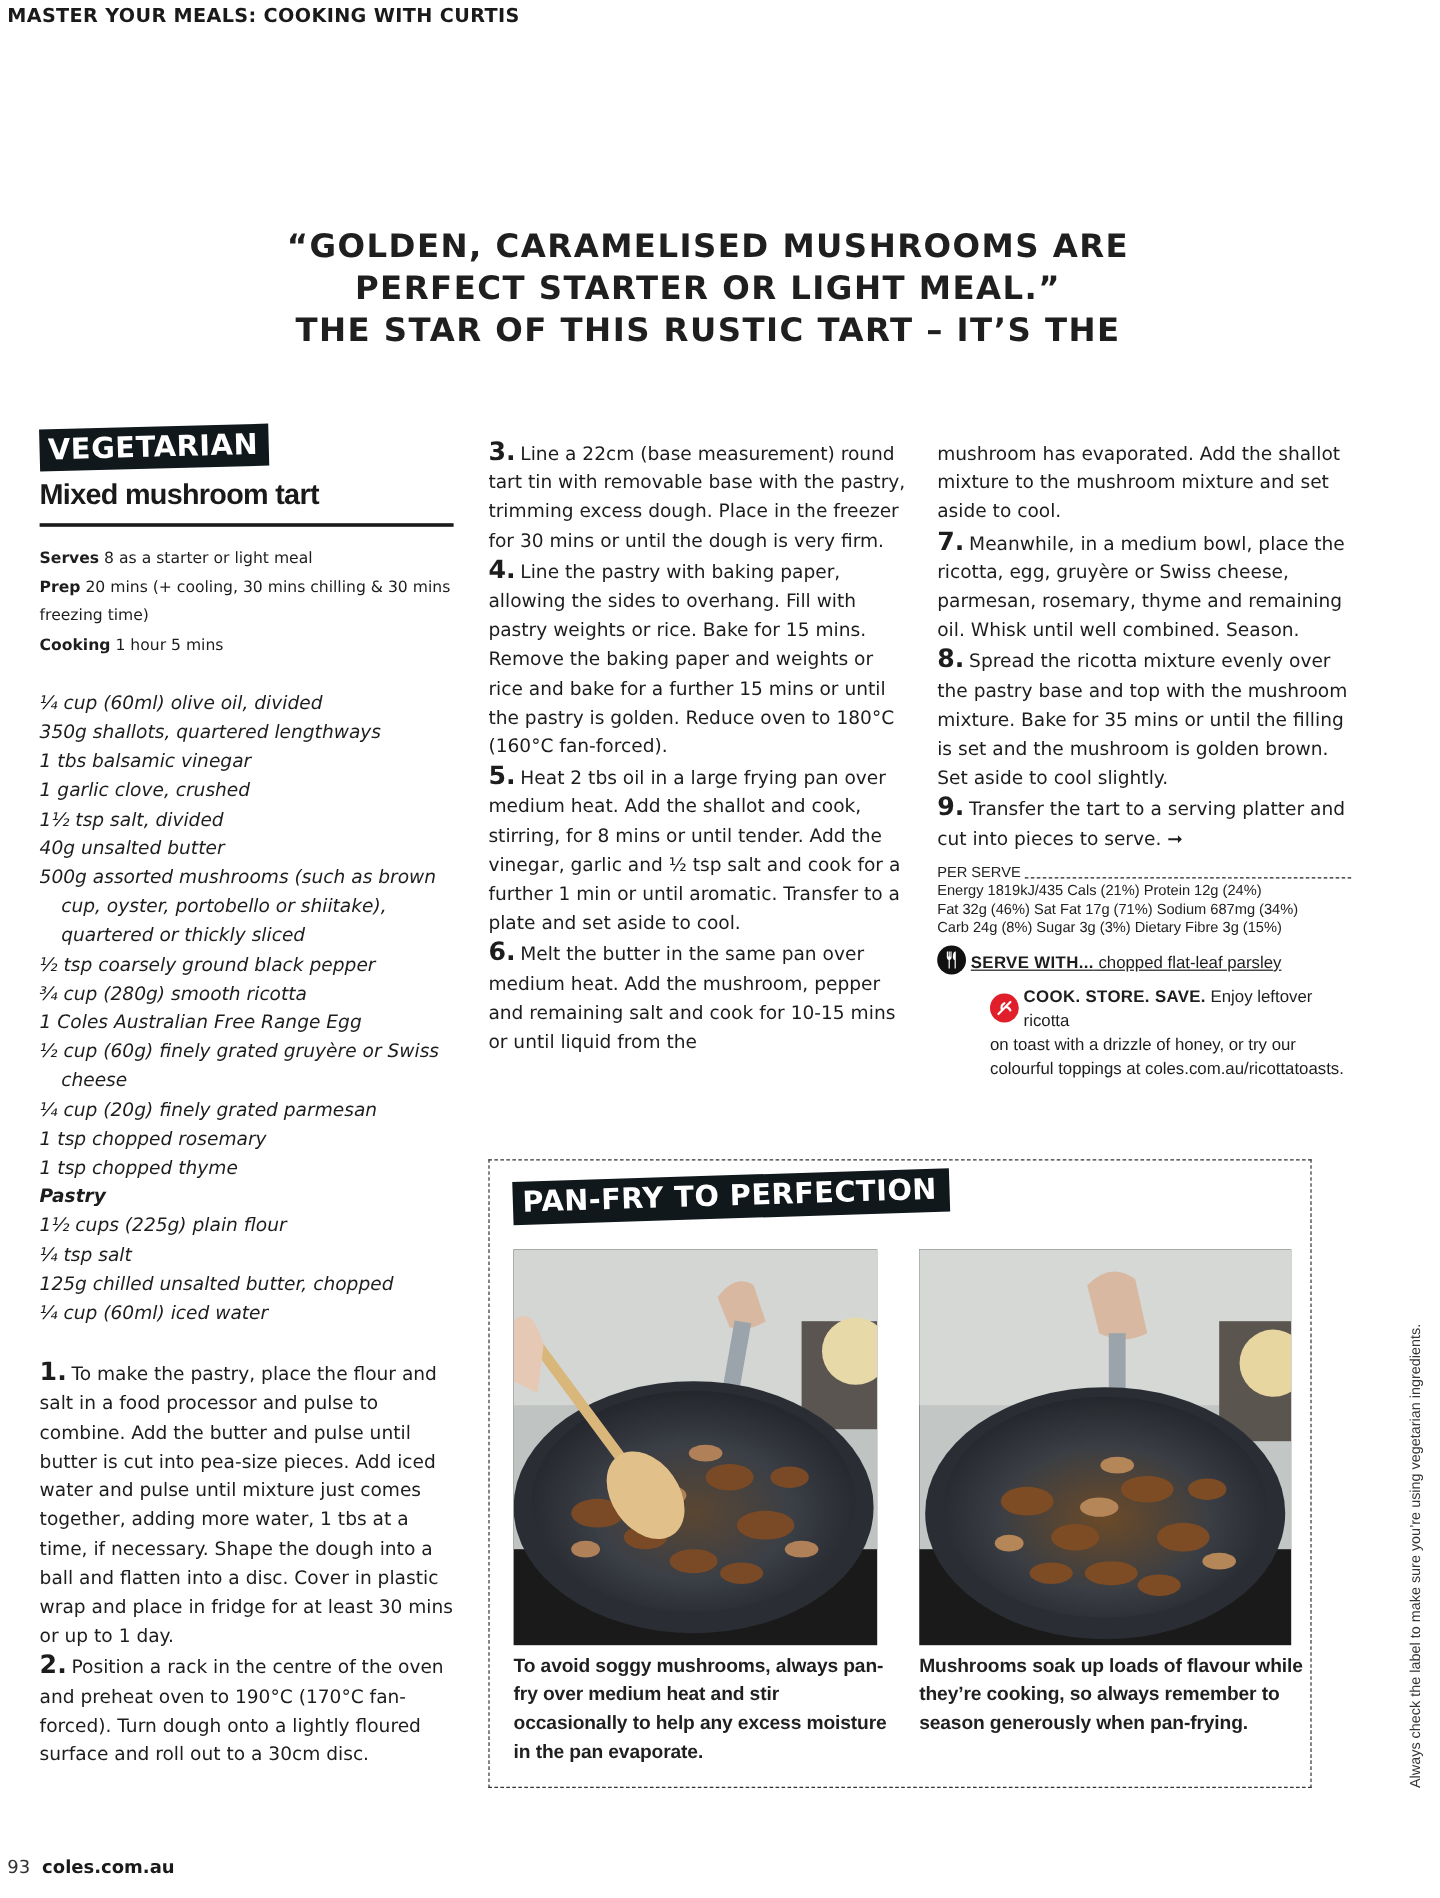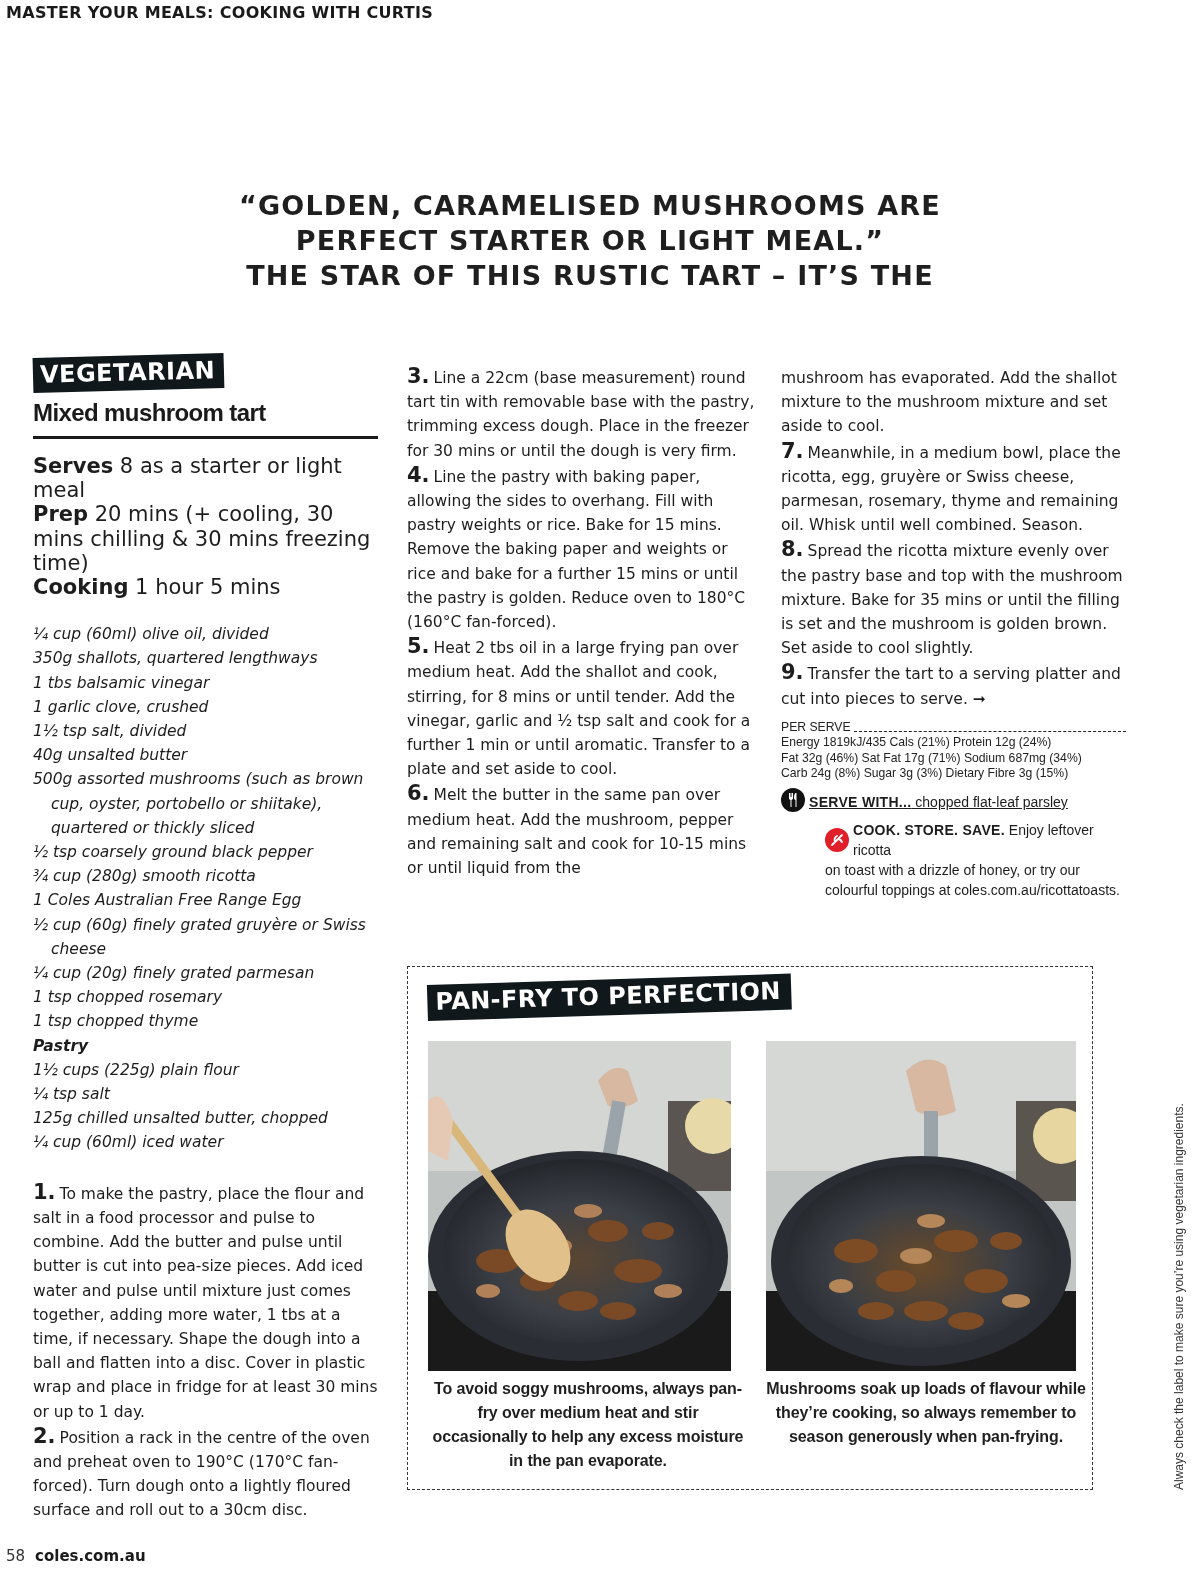--- a/index.html
+++ b/index.html
@@ -26,21 +26,21 @@
     font-family: "DejaVu Sans", sans-serif; font-weight: bold;
     font-size: 24px; padding: 3px 9px 4px 7px; letter-spacing: 0.5px;
     transform: rotate(-1.5deg); transform-origin: left center;
   }
   .recipe-title {
     font-family: Liberation Sans, sans-serif; font-weight: bold;
     font-size: 24px; margin-top: 6px; letter-spacing: -0.6px; color: #1a1a1a;
   }
   .title-rule { height: 3px; background: #1a1a1a; margin-top: 9px; width: 345px; }
 
-  .meta { margin-top: 15px; font-size: 21px; line-height: 24.2px; }
+  .meta { margin-top: 15px; font-size: 13px; line-height: 24.2px; }
   .meta b { font-weight: bold; }
 
   .ingredients { margin-top: 23px; font-size: 15.5px; line-height: 24.2px; font-style: italic; }
   .ingredients .ing { padding-left: 18px; text-indent: -18px; }
   .ingredients .subhead { font-weight: bold; }
 
   .method { font-size: 15.5px; line-height: 24.2px; }
   .method .step-num { font-weight: bold; font-size: 21px; margin-right: 4px; }
   .col1 .method { margin-top: 25px; }
 
@@ -79,21 +79,21 @@
     position: absolute; top: 74px; width: 303px; height: 330px;
     overflow: hidden; background: #2a2a2a;
   }
   .photo.p1 { left: 20px; }
   .photo.p2 { left: 358px; width: 310px; }
   .photo svg { display: block; width: 100%; height: 100%; }
 
   .caption {
     position: absolute; top: 410px; width: 320px;
     font-family: "Liberation Sans", sans-serif; font-weight: bold;
-    font-size: 16px; line-height: 24px; color: #1f1f1f; letter-spacing: -0.1px; text-align: center;
+    font-size: 16px; line-height: 24px; color: #1f1f1f; letter-spacing: -0.1px;
   }
   .caption.c1 { left: 20px; }
   .caption.c2 { left: 358px; }
 
   .side-note {
     position: absolute; left: 1172px; top: 1490px;
     transform: rotate(-90deg); transform-origin: left top;
     font-family: "Liberation Sans", sans-serif; font-size: 12px;
     white-space: nowrap; color: #333;
   }
@@ -281,15 +281,15 @@
     </svg>
   </div>
 
   <div class="caption c1">To avoid soggy mushrooms, always pan-fry over medium heat and stir occasionally to help any excess moisture in the pan evaporate.</div>
   <div class="caption c2">Mushrooms soak up loads of flavour while they’re cooking, so always remember to season generously when pan-frying.</div>
 </div>
 
 <div class="side-note">Always check the label to make sure you’re using vegetarian ingredients.</div>
 
 <div class="footer">
-  <span class="page-num">58</span>
+  <span class="page-num">93</span>
   <span class="site">coles.com.au</span>
 </div>
 
 </body></html>

